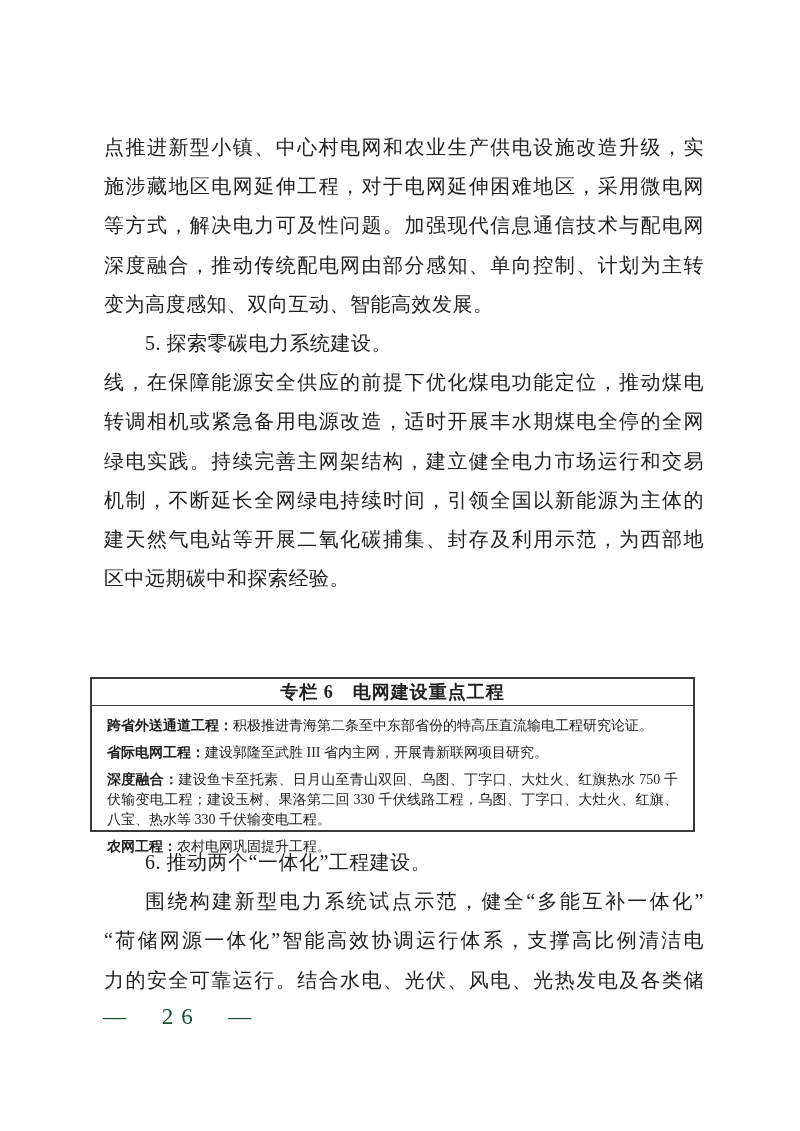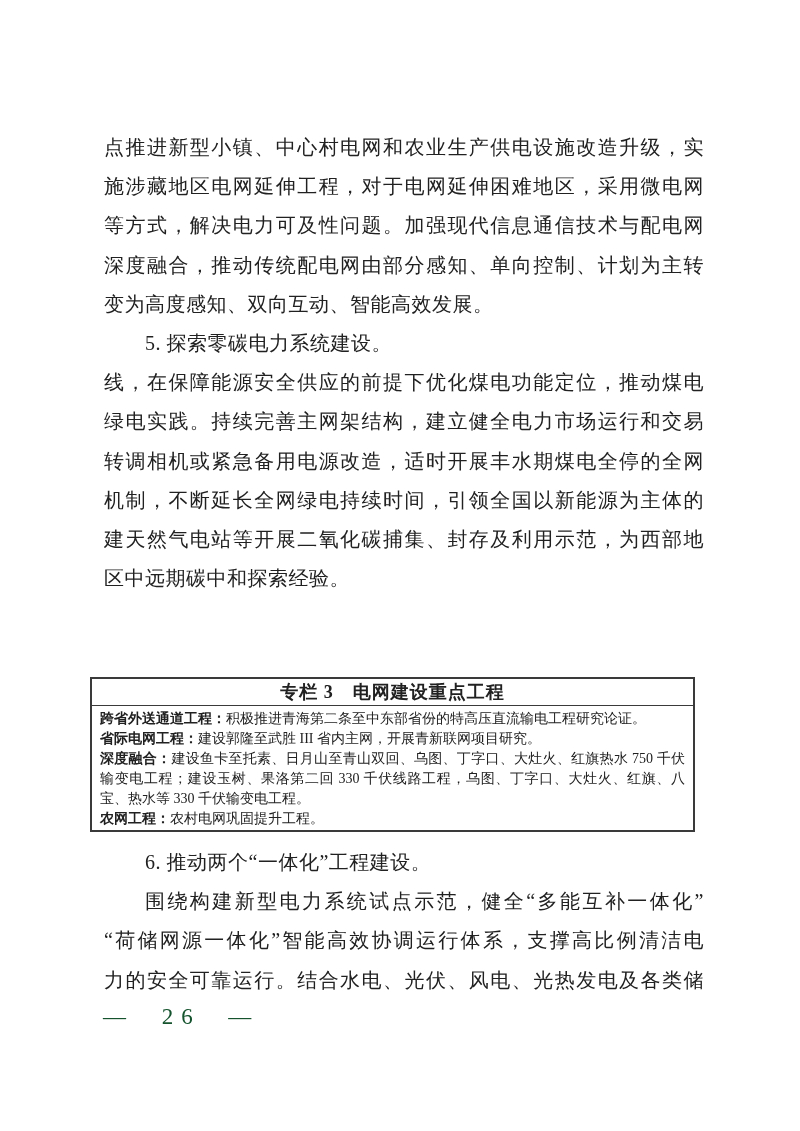--- a/index.html
+++ b/index.html
@@ -41,21 +41,21 @@
     font-size:18px;
     border-bottom:1px solid #3a3a3a;
     letter-spacing:1px;
   }
   .callout-body {
     padding:3px 8px;
     font-size:14px;
     line-height:20px;
     text-align:justify;
   }
-  .entry { margin:0; }
+  .entry { margin:7px; }
   .entry-label { font-weight:bold; }
 
   .page-footer {
     position:absolute;
     left:103px; top:1004px;
     font-size:23px;
     letter-spacing:0.35em;
     word-spacing:0.6em;
     color:#14532d;
   }
@@ -66,29 +66,29 @@
 <div class="page">
 
   <div class="text-block block-top">
       <div class="line fill">点推进新型小镇、中心村电网和农业生产供电设施改造升级，实</div>
       <div class="line fill">施涉藏地区电网延伸工程，对于电网延伸困难地区，采用微电网</div>
       <div class="line fill">等方式，解决电力可及性问题。加强现代信息通信技术与配电网</div>
       <div class="line fill">深度融合，推动传统配电网由部分感知、单向控制、计划为主转</div>
       <div class="line">变为高度感知、双向互动、智能高效发展。</div>
       <div class="line indent">5. 探索零碳电力系统建设。</div>
       <div class="line fill">线，在保障能源安全供应的前提下优化煤电功能定位，推动煤电</div>
+      <div class="line fill">转调相机或紧急备用电源改造，适时开展丰水期煤电全停的全网</div>
       <div class="line fill">绿电实践。持续完善主网架结构，建立健全电力市场运行和交易</div>
-      <div class="line fill">转调相机或紧急备用电源改造，适时开展丰水期煤电全停的全网</div>
       <div class="line fill">机制，不断延长全网绿电持续时间，引领全国以新能源为主体的</div>
       <div class="line fill">建天然气电站等开展二氧化碳捕集、封存及利用示范，为西部地</div>
       <div class="line">区中远期碳中和探索经验。</div>
     </div>
 
   <div class="callout">
-    <div class="callout-title">专栏 3　电网建设重点工程</div>
+    <div class="callout-title">专栏 6　电网建设重点工程</div>
     <div class="callout-body">
         <div class="entry"><span class="entry-label">跨省外送通道工程：</span><span>积极推进青海第二条至中东部省份的特高压直流输电工程研究论证。</span></div>
         <div class="entry"><span class="entry-label">省际电网工程：</span><span>建设郭隆至武胜 III 省内主网，开展青新联网项目研究。</span></div>
         <div class="entry"><span class="entry-label">深度融合：</span><span>建设鱼卡至托素、日月山至青山双回、乌图、丁字口、大灶火、红旗热水 750 千伏输变电工程；建设玉树、果洛第二回 330 千伏线路工程，乌图、丁字口、大灶火、红旗、八宝、热水等 330 千伏输变电工程。</span></div>
         <div class="entry"><span class="entry-label">农网工程：</span><span>农村电网巩固提升工程。</span></div>
       </div>
   </div>
 
   <div class="text-block block-bottom">
       <div class="line indent">6. 推动两个“一体化”工程建设。</div>

